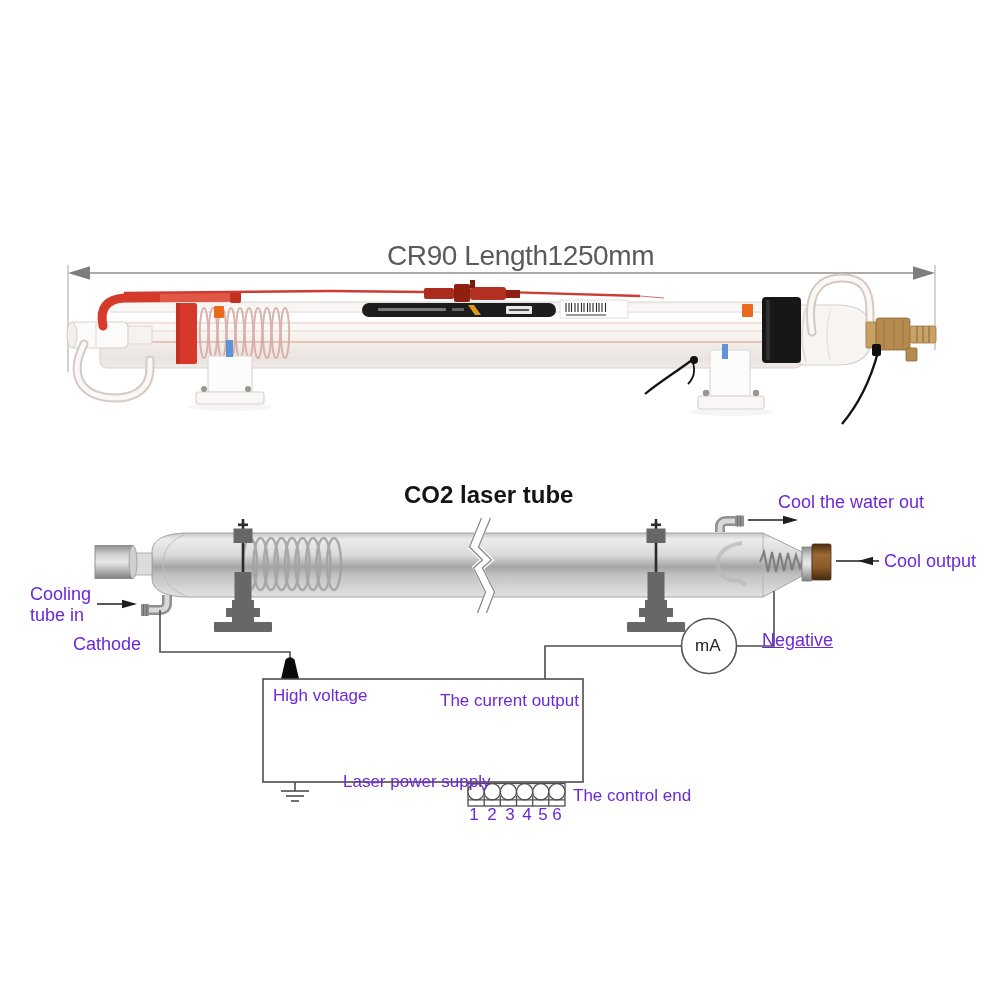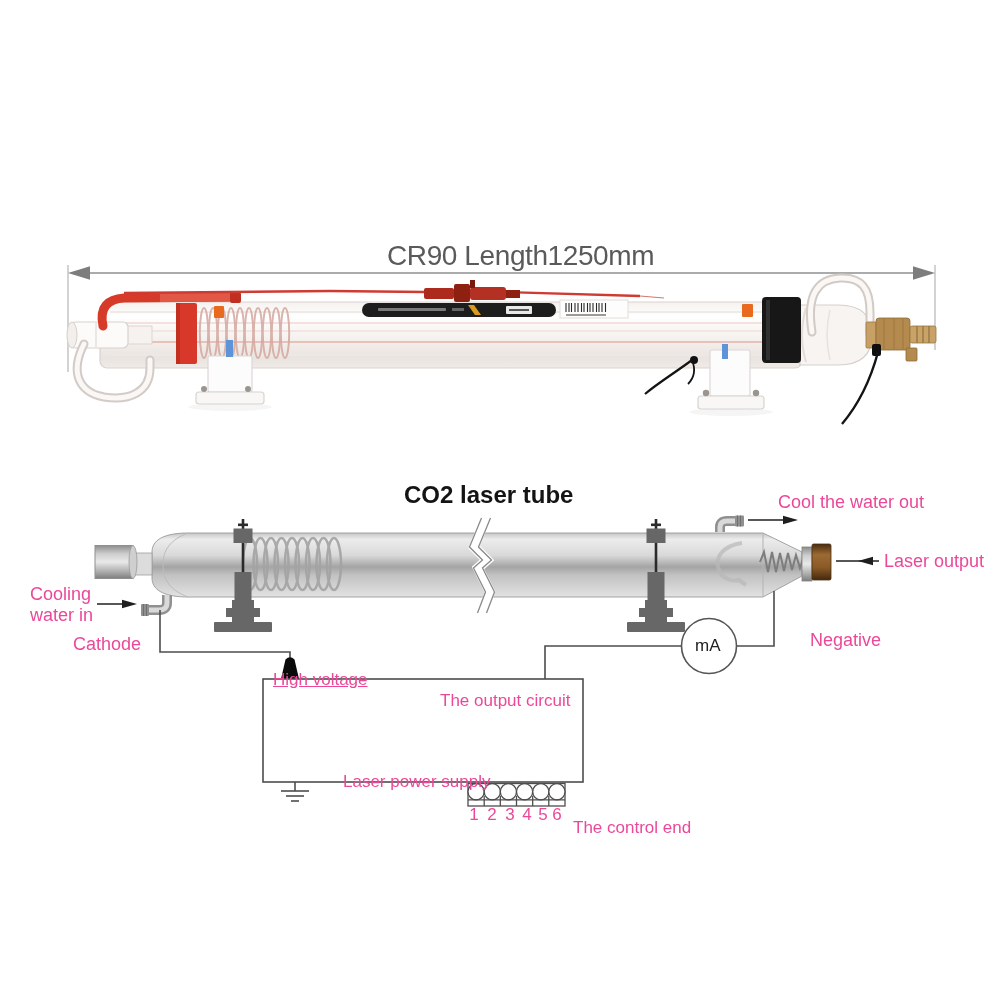--- a/index.html
+++ b/index.html
@@ -1,19 +1,19 @@
 <!DOCTYPE html>
 <html><head>
 <meta charset="utf-8">
 <style>
   html,body{margin:0;padding:0;background:#fff;}
   .canvas{position:relative;width:1000px;height:875px;background:#ffffff;overflow:hidden;
           font-family:"Liberation Sans", sans-serif;}
   svg.gfx{position:absolute;left:0;top:0;}
-  .lbl{position:absolute;white-space:nowrap;color:#ec4899;font-size:17px;line-height:1.18;}
+  .lbl{position:absolute;white-space:nowrap;color:#6d28d9;font-size:17px;line-height:1.18;}
   .lbl.dim{font-size:28px;color:#5a5a5a;letter-spacing:-0.4px;}
   .lbl.title{font-size:24px;font-weight:600;color:#141414;}
   .lbl.big{font-size:18px;}
   .lbl.pin{width:16px;text-align:center;font-size:17px;}
   .lbl.ma{font-size:17px;color:#222;}
   .twoLine span{display:block;}
 </style>
 </head>
 <body>
 
@@ -284,40 +284,40 @@
       </g>
     </g>
   </svg>
 
   <div class="lbl dim" style="left:387px;top:239px;">CR90 Length1250mm</div>
 
   <div class="lbl title" style="left:404px;top:481px;">CO2 laser tube</div>
 
   <div class="lbl big" style="left:778px;top:492px;">Cool the water out</div>
 
-  <div class="lbl big" style="left:884px;top:551px;">Laser output</div>
+  <div class="lbl big" style="left:884px;top:551px;">Cool output</div>
 
   <div class="lbl big twoLine" style="left:30px;top:584px;">
     <span>Cooling</span>
-    <span>water in</span>
+    <span>tube in</span>
   </div>
 
   <div class="lbl big" style="left:73px;top:634px;">Cathode</div>
 
-  <div class="lbl big" style="left:810px;top:630px;">Negative</div>
+  <div class="lbl big" style="left:762px;top:630px;text-decoration:underline;">Negative</div>
 
   <div class="lbl ma" style="left:695px;top:636px;width:28px;text-align:left;">mA</div>
 
-  <div class="lbl" style="left:273px;top:670px;text-decoration:underline;">High voltage</div>
-
-  <div class="lbl" style="left:440px;top:691px;">The output circuit</div>
+  <div class="lbl" style="left:273px;top:686px;">High voltage</div>
+
+  <div class="lbl" style="left:440px;top:691px;">The current output</div>
 
   <div class="lbl" style="left:343px;top:736px;margin-top:36px;">Laser power supply</div>
 
-  <div class="lbl" style="left:573px;top:786px;margin-top:32px;">The control end</div>
+  <div class="lbl" style="left:573px;top:786px;">The control end</div>
 
   <div class="lbl pin" style="left:466px;top:805px;">1</div>
   <div class="lbl pin" style="left:484px;top:805px;">2</div>
   <div class="lbl pin" style="left:502px;top:805px;">3</div>
   <div class="lbl pin" style="left:519px;top:805px;">4</div>
   <div class="lbl pin" style="left:535px;top:805px;">5</div>
   <div class="lbl pin" style="left:549px;top:805px;">6</div>
 
 </div>
 

